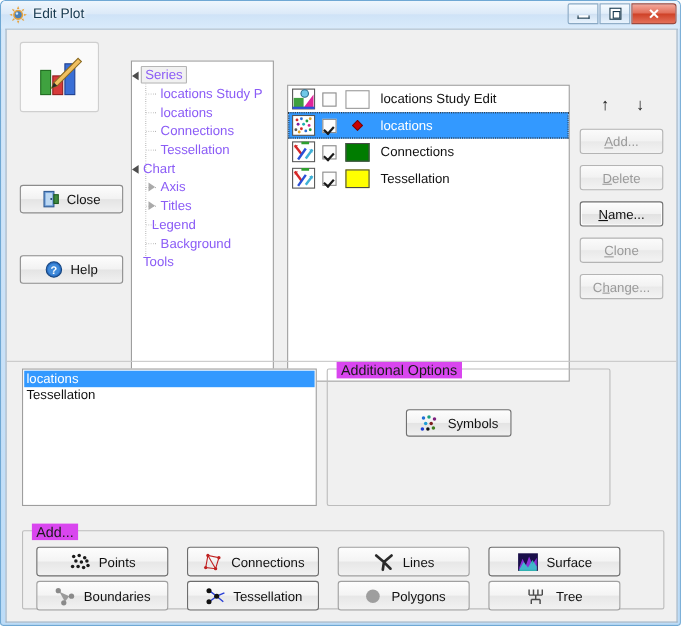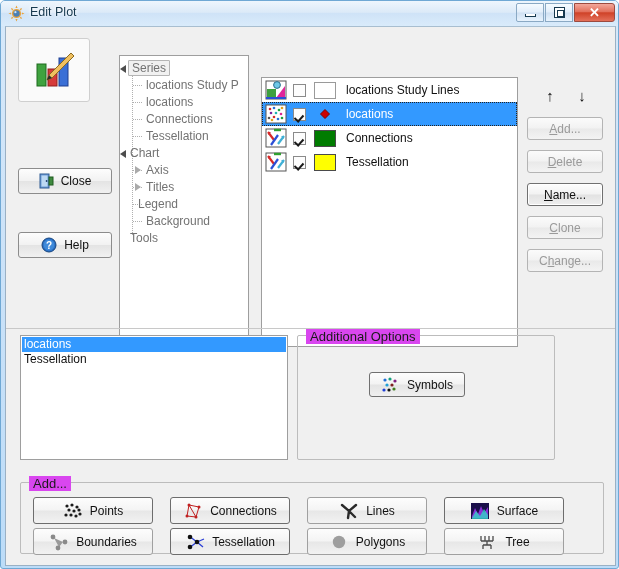--- a/index.html
+++ b/index.html
@@ -83,21 +83,21 @@
   #btn-close-dlg { top: 141px; }
   #btn-help { top: 205px; }
 
   
   #tree-panel {
     position: absolute; left: 113px; top: 28px; width: 130px; height: 297px;
     background: #ffffff; border: 1px solid #9e9e9e;
     overflow: hidden;
   }
   .tnode {
-    position: absolute; white-space: nowrap; font-size: 12px; color: #737373;
+    position: absolute; white-space: nowrap; font-size: 12px; color: #8b5cf6;
     height: 16px; line-height: 16px;
   }
   .tnode .lbl { padding: 0 2px; }
   .tnode.sel .lbl {
     background: #f1f1f1; border: 1px solid #b5b5b5; padding: 0 3px;
     border-radius: 1px;
   }
   .dots-v {
     position: absolute; width: 1px;
     background-image: linear-gradient(#b0b0b0 50%, transparent 0);
@@ -343,21 +343,21 @@
             <svg width="22" height="20" viewBox="0 0 22 20">
               <rect x="1" y="1" width="20" height="18" fill="#ffffff" stroke="#555"></rect>
               <rect x="2" y="9" width="9" height="9" fill="#3fa03f"></rect>
               <path d="M11 18 L20 18 L20 6 Z" fill="#e0249a"></path>
               <circle cx="12" cy="5" r="3.4" fill="#6fc8e8" stroke="#2a6a8a"></circle>
               <rect x="1" y="17" width="20" height="2" fill="#2a4fd6"></rect>
             </svg>
           </span>
           <span class="chk"></span>
           <span class="swatch empty"></span>
-          <span class="srow-label">locations Study Lines</span>
+          <span class="srow-label">locations Study Edit</span>
         </div>
         <div class="srow selected focused">
           <span class="srow-icon">
             <svg width="22" height="20" viewBox="0 0 22 20">
               <rect x="1" y="1" width="20" height="18" fill="#ffffff" stroke="#555"></rect>
               <circle cx="5" cy="5" r="1.3" fill="#d62828"></circle>
               <circle cx="9" cy="4" r="1.3" fill="#2a6fd6"></circle>
               <circle cx="14" cy="6" r="1.3" fill="#1f9f3f"></circle>
               <circle cx="17" cy="4" r="1.3" fill="#e0a020"></circle>
               <circle cx="6" cy="9" r="1.3" fill="#7d1f9f"></circle>

